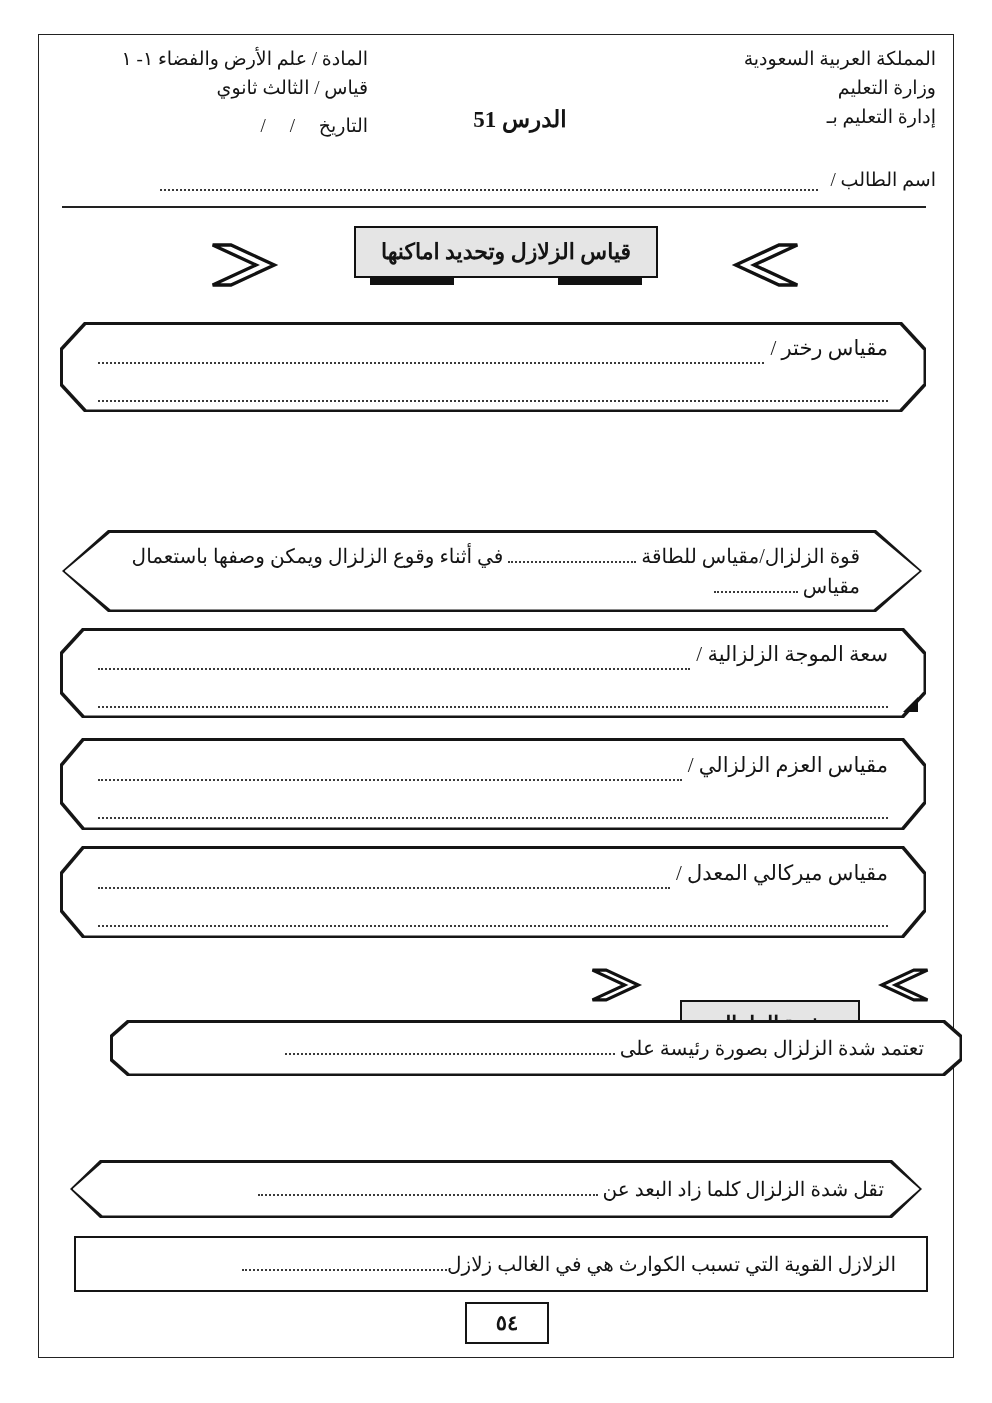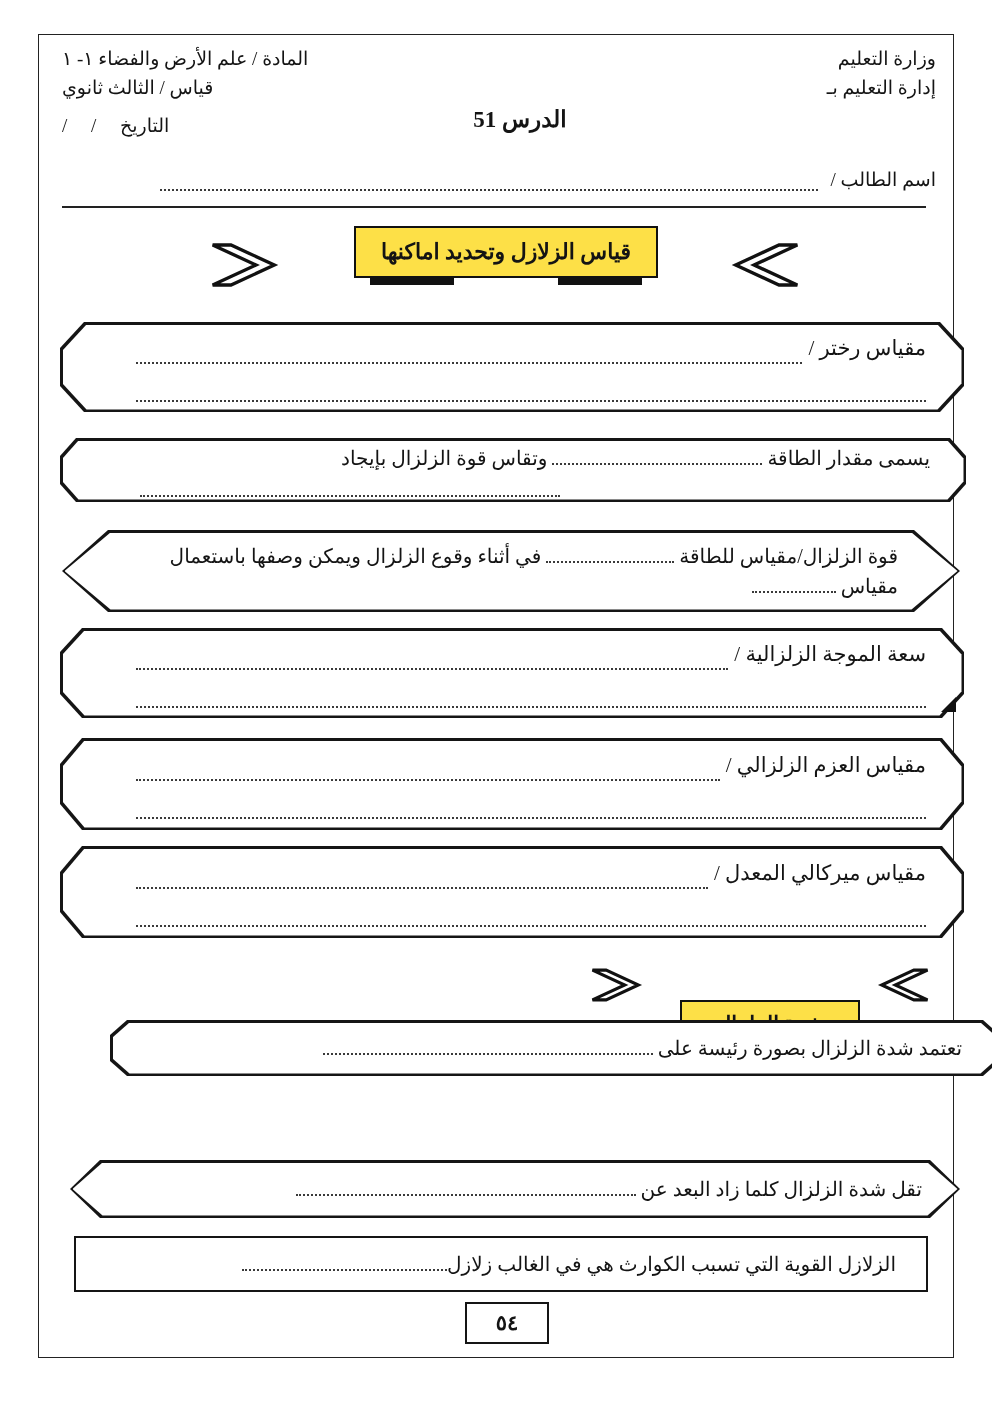--- a/index.html
+++ b/index.html
@@ -3,49 +3,49 @@
 <meta charset="utf-8">
 <style>
   html,body{margin:0;padding:0;background:#fff;}
   .page{position:relative;width:992px;height:1403px;background:#fff;direction:rtl;
         font-family:"Liberation Serif","DejaVu Serif",serif;color:#141414;overflow:hidden;}
   .frame{position:absolute;left:38px;top:34px;width:914px;height:1322px;border:1.6px solid #222;}
 
   
   .h-right{position:absolute;top:44px;right:56px;text-align:right;font-size:19px;line-height:29px;}
   .h-right span{display:block;}
-  .h-left{position:absolute;top:44px;left:62px;width:300px;text-align:left;font-size:19px;line-height:29px;}
+  .h-left{position:absolute;top:44px;left:68px;width:300px;text-align:right;font-size:19px;line-height:29px;}
   .h-left span{display:block;}
   .h-left .gap{margin-top:9px;}
   .lesson{position:absolute;top:106px;left:410px;width:220px;text-align:center;font-weight:bold;font-size:23px;}
 
   .nameline{position:absolute;top:168px;right:56px;left:160px;display:flex;align-items:flex-end;gap:12px;font-size:19px;}
   .nameline .dots{flex:1;}
   .divider{position:absolute;top:206px;left:62px;width:864px;border-top:2.2px solid #222;}
 
   
   .dots{display:inline-block;border-bottom:2px dotted #3a3a3a;height:15px;vertical-align:baseline;}
   .dotrow{border-bottom:2.2px dotted #3a3a3a;height:26px;}
   .dotrow-left{border-bottom:2.2px dotted #3a3a3a;height:22px;margin-right:auto;margin-left:6px;}
 
   
   .chev{position:absolute;}
-  .ribbon-box{position:absolute;background:#fde047;border:2.6px solid #111;display:flex;align-items:center;
+  .ribbon-box{position:absolute;background:#e5e5e5;border:2.6px solid #111;display:flex;align-items:center;
               justify-content:center;font-weight:bold;}
   .ribbon-box::before{content:"";position:absolute;bottom:-9px;right:14px;width:84px;height:9px;background:#111;}
   .ribbon-box::after{content:"";position:absolute;bottom:-9px;left:14px;width:84px;height:9px;background:#111;}
   #b1-chevL{left:208px;top:240px;width:86px;height:50px;}
   #b1-box{left:354px;top:226px;width:300px;height:48px;font-size:22px;}
   #b1-chevR{left:716px;top:240px;width:86px;height:50px;}
   #b2-chevL{left:590px;top:964px;width:62px;height:42px;}
   #b2-box{left:680px;top:1000px;width:176px;height:44px;font-size:21px;}
   #b2-chevR{left:868px;top:964px;width:62px;height:42px;}
 
   
-  .shape{position:absolute;padding-left:38px;}
+  .shape{position:absolute;}
   .sbg{position:absolute;inset:0;background:#151515;clip-path:var(--poly);}
   .sbg::after{content:"";position:absolute;inset:2.5px;background:#fff;clip-path:var(--poly);}
   .oct{--poly:polygon(var(--c) 0,calc(100% - var(--c)) 0,100% var(--cy),100% calc(100% - var(--cy)),
        calc(100% - var(--c)) 100%,var(--c) 100%,0 calc(100% - var(--cy)),0 var(--cy));}
   .hex{--poly:polygon(var(--c) 0,calc(100% - var(--c)) 0,100% 50%,calc(100% - var(--c)) 100%,var(--c) 100%,0 50%);}
   .scontent{position:relative;height:100%;box-sizing:border-box;display:flex;flex-direction:column;
             justify-content:center;padding:8px 38px;font-size:20px;}
   .row{display:flex;align-items:flex-end;gap:6px;line-height:32px;font-size:21px;}
   .row .dots{flex:1;}
   .flow{line-height:30px;}
@@ -73,20 +73,21 @@
   #pageno{position:absolute;left:465px;top:1302px;width:80px;height:38px;border:2.2px solid #151515;
           display:flex;align-items:center;justify-content:center;font-size:21px;font-weight:bold;}
 </style>
 </head>
 <body>
 
 <div class="page">
   <div class="frame"></div>
 
   <div class="h-right">
+    <span>المملكة العربية السعودية</span>
     <span>وزارة التعليم</span>
     <span>إدارة التعليم بـ</span>
   </div>
   <div class="h-left">
     <span>المادة / علم الأرض والفضاء  ١- ١</span>
     <span>قياس /  الثالث ثانوي</span>
     <span class="gap">التاريخ&nbsp;&nbsp;&nbsp;&nbsp;&nbsp;/&nbsp;&nbsp;&nbsp;&nbsp;&nbsp;/</span>
   </div>
   <div class="lesson">الدرس 51</div>
 
@@ -110,31 +111,20 @@
     <div class="sbg"></div>
     <div class="scontent">
       <div class="row">
         <span>مقياس رختر /</span>
         <span class="dots"></span>
       </div>
       <div class="dotrow"></div>
     </div>
   </div>
 
-  <div class="shape oct" id="box2">
-    <div class="sbg"></div>
-    <div class="scontent">
-      <div class="flow">
-        <span>يسمى مقدار الطاقة</span>
-        <span class="dots" style="width:210px"></span>
-        <span>وتقاس قوة الزلزال بإيجاد</span>
-      </div>
-      <div class="dotrow-left" style="width:420px"></div>
-    </div>
-  </div>
 
   <div class="shape hex" id="box3">
     <div class="sbg"></div>
     <div class="scontent">
       <div class="flow">
         <span>قوة الزلزال/مقياس للطاقة</span>
         <span class="dots" style="width:128px"></span>
         <span>في أثناء وقوع الزلزال ويمكن وصفها باستعمال مقياس</span>
         <span class="dots" style="width:84px"></span>
       </div>

